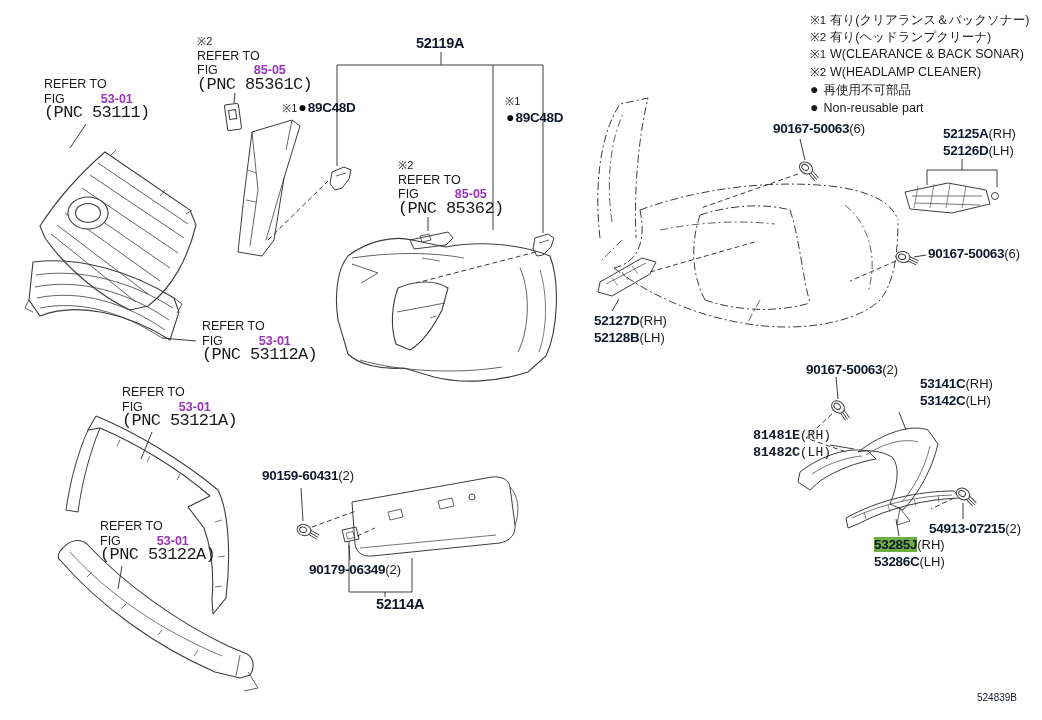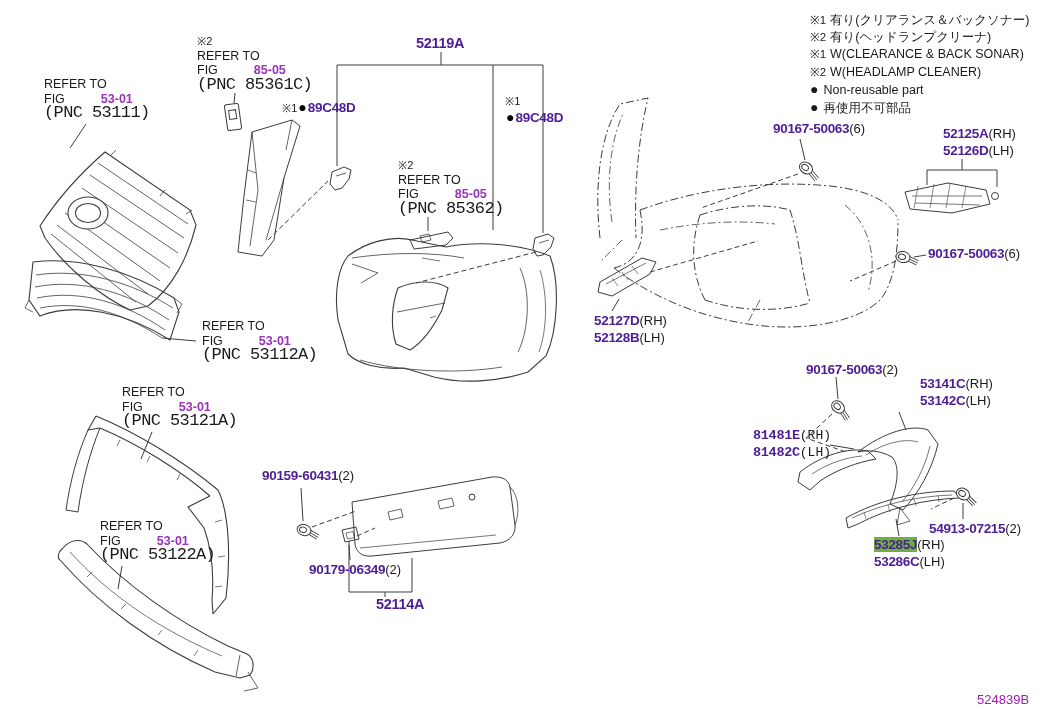--- a/index.html
+++ b/index.html
@@ -2,34 +2,34 @@
 <html><head>
 <meta charset="utf-8">
 <style>
   html,body{margin:0;padding:0;}
   body{
     width:1042px;height:720px;position:relative;background:#ffffff;overflow:hidden;
     font-family:"Liberation Sans",sans-serif;color:#1a1a1a;
   }
   svg{position:absolute;left:0;top:0;}
   .lbl{position:absolute;white-space:nowrap;line-height:15px;}
-  .pn{color:#4c1d95;font-weight:bold;font-size:13.5px;letter-spacing:-0.3px;}
+  .pn{color:#0f172a;font-weight:bold;font-size:13.5px;letter-spacing:-0.3px;}
   .big .pn{font-size:14.5px;}
   .side{color:#1a1a1a;font-size:13px;}
   .mark{font-size:11px;color:#1a1a1a;}
   .bullet{font-size:14px;color:#000;margin:0 1px;line-height:12px;}
   .ref{font-size:12.5px;line-height:14.5px;}
   .ref .fig{color:#9933bb;font-weight:bold;margin-left:4px;padding-left:32px;}
   .pnc{font-family:"Liberation Mono","DejaVu Sans Mono",monospace;font-weight:normal;font-size:17px;letter-spacing:-0.6px;}
   .hl{background:#6cb044;}
   .legend{position:absolute;left:810px;top:12px;font-size:12.5px;line-height:17.2px;}
   .legend .lg-mark{font-size:11.5px;margin-right:4px;}
   .legend .lg-bullet{font-size:14px;margin-right:5px;}
   .two div{line-height:16px;}
-  .diagram-id{position:absolute;left:977px;top:692px;font-size:13px;color:#a21caf;}
+  .diagram-id{position:absolute;left:977px;top:692px;font-size:10px;color:#0f172a;}
 </style>
 </head>
 <body>
 
 <svg width="1042" height="720" viewBox="0 0 1042 720">
   <defs>
     <g id="screw-glyph" fill="#fff" stroke="#3c3c3c" stroke-width="1">
       <path d="M5,-2 l11,3 M5,0.5 l10.5,3 M5.5,3 l9,2.5" fill="none" stroke-width="0.9"></path>
       <ellipse cx="0" cy="0" rx="7" ry="5.5"></ellipse>
       <ellipse cx="-1" cy="0" rx="3.6" ry="2.7"></ellipse>
@@ -216,22 +216,22 @@
     <use href="#screw-glyph" transform="translate(304,530) rotate(15)"></use>
     <use href="#screw-glyph" transform="translate(963,494) rotate(30)"></use>
   </g>
 </svg>
 
 <div class="legend">
   <div><span class="lg-mark">※1</span><span>有り(クリアランス＆バックソナー)</span></div>
   <div><span class="lg-mark">※2</span><span>有り(ヘッドランプクリーナ)</span></div>
   <div><span class="lg-mark">※1</span><span>W(CLEARANCE &amp; BACK SONAR)</span></div>
   <div><span class="lg-mark">※2</span><span>W(HEADLAMP CLEANER)</span></div>
+  <div><span class="lg-bullet">●</span><span>再使用不可部品</span></div>
   <div><span class="lg-bullet">●</span><span>Non-reusable part</span></div>
-  <div><span class="lg-bullet">●</span><span>再使用不可部品</span></div>
 </div>
 
 <div class="lbl ref" style="left:44px;top:77px;">
   <div>REFER TO</div>
   <div><span>FIG</span><span class="fig">53-01</span></div>
   <div class="pnc">(PNC 53111)</div>
 </div>
 
 <div class="lbl ref" style="left:197px;top:34px;">
   <div class="mark">※2</div>

